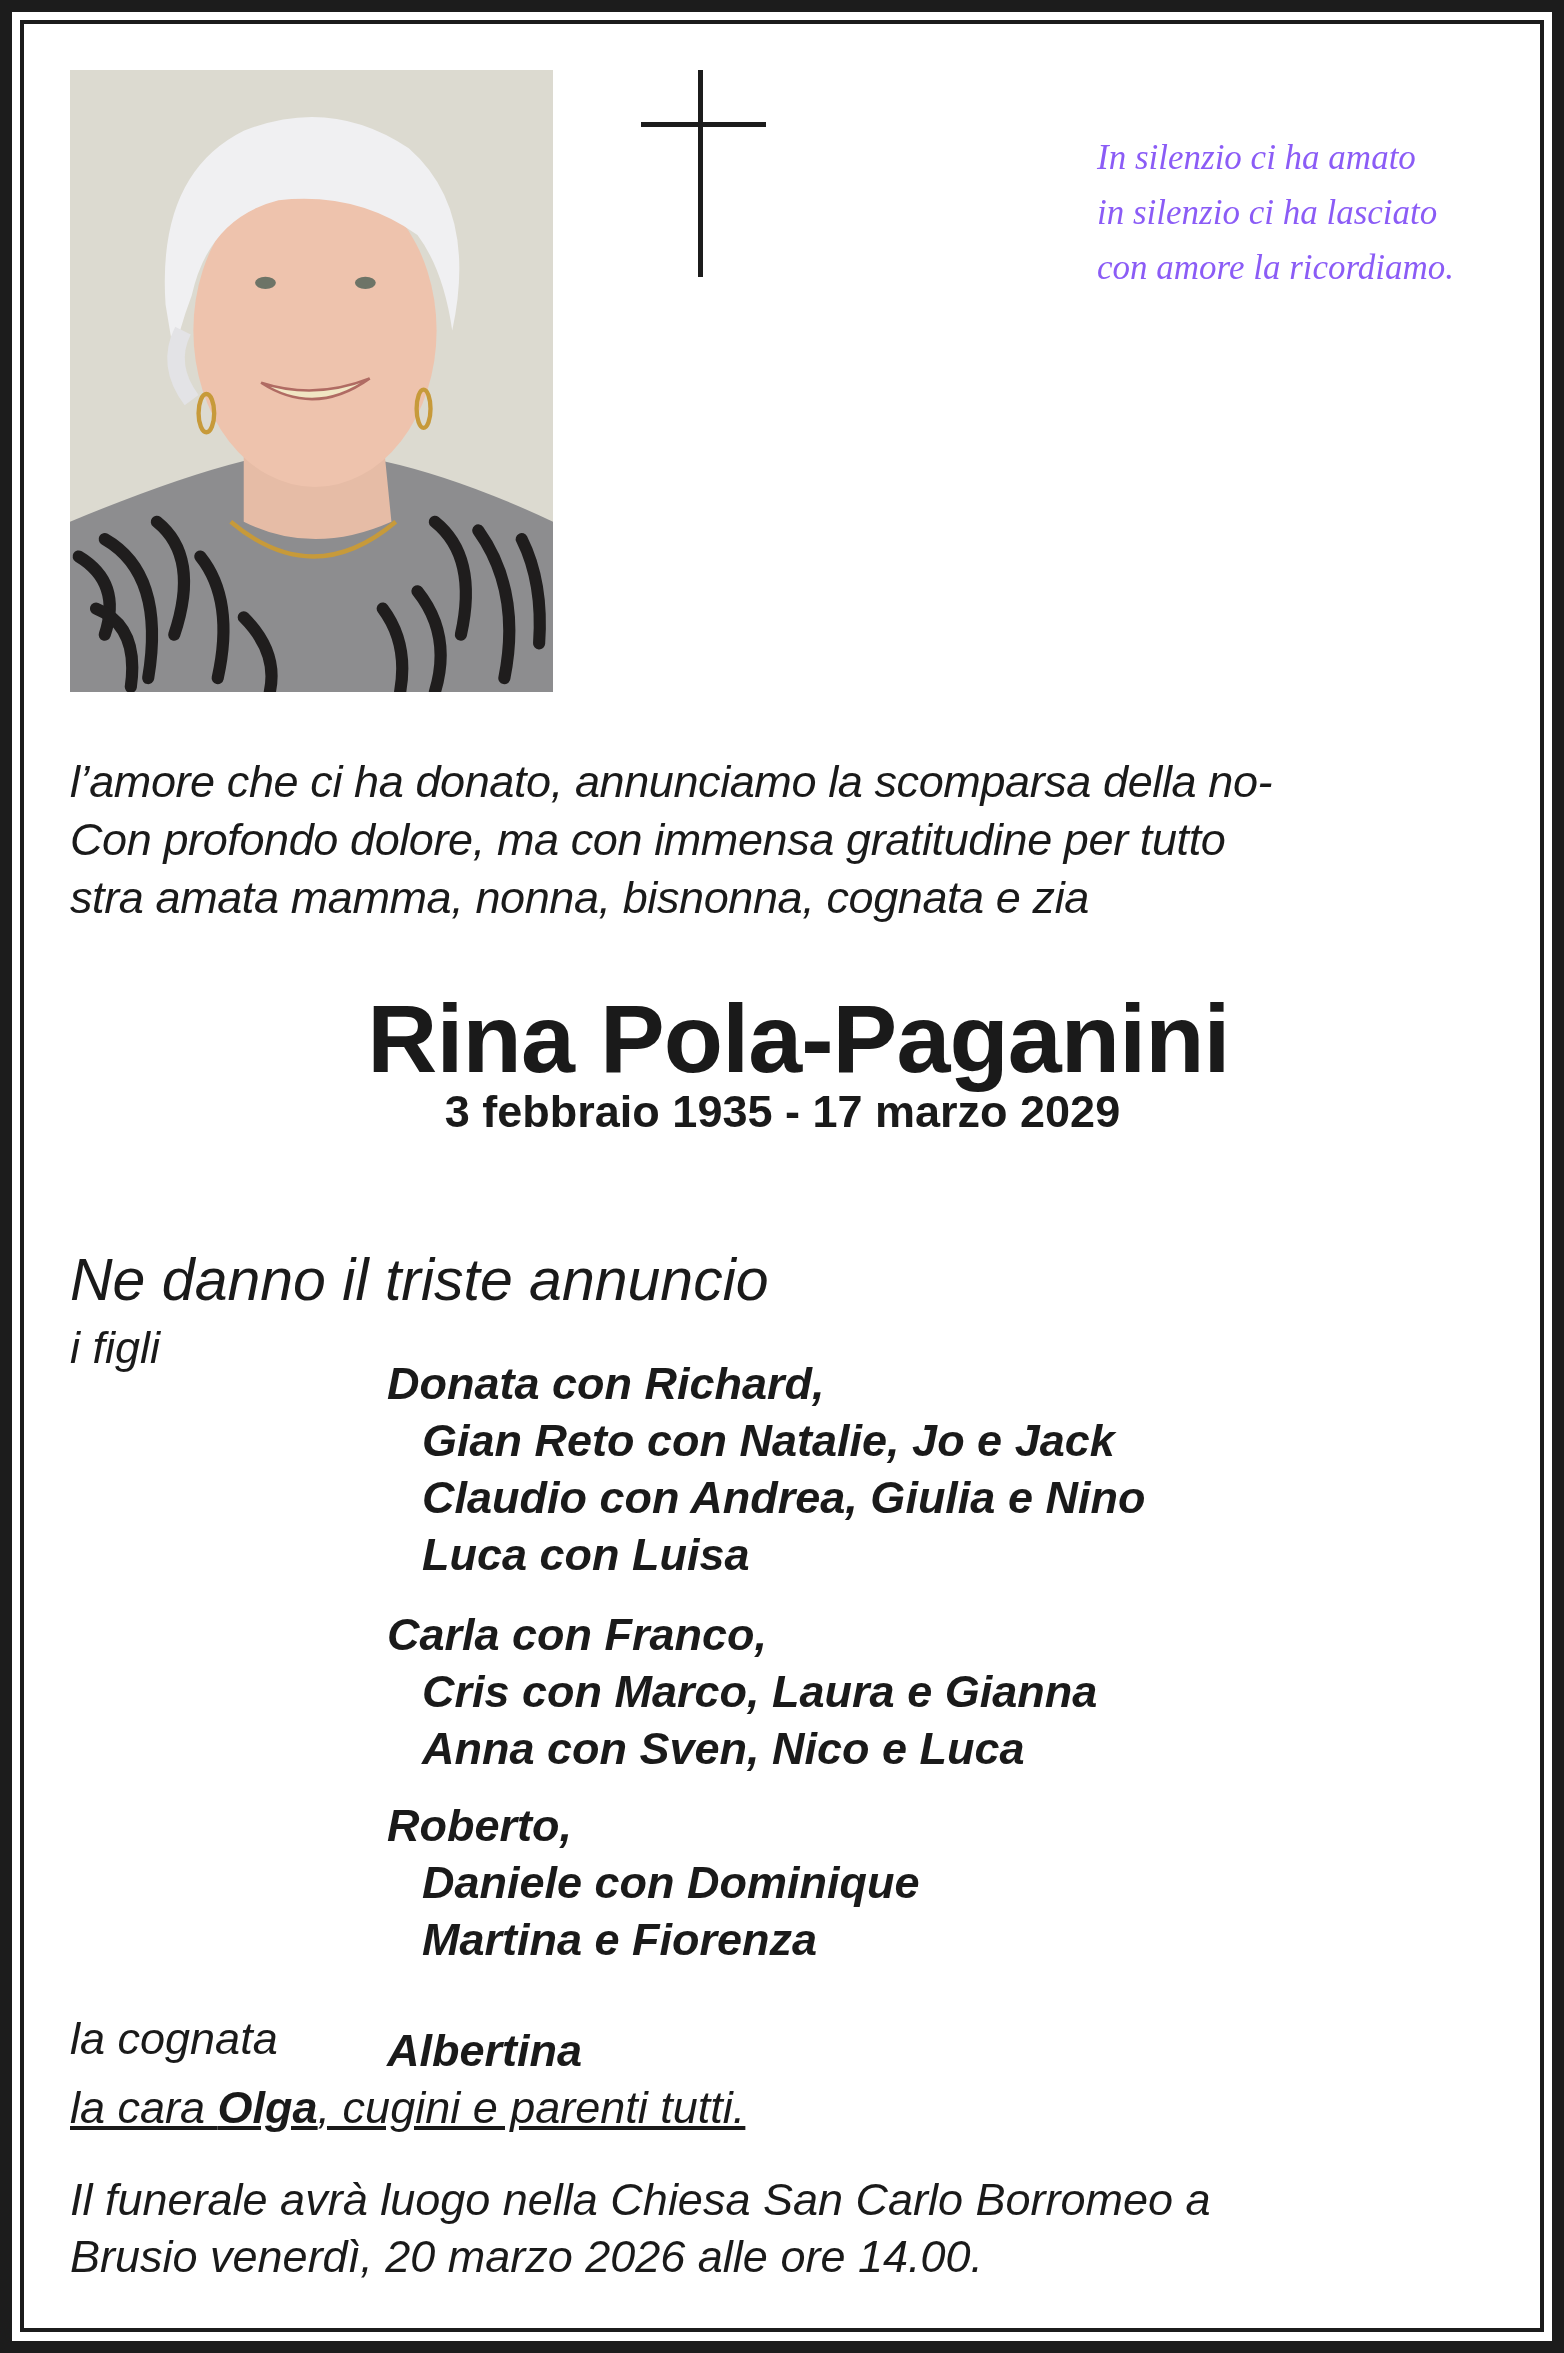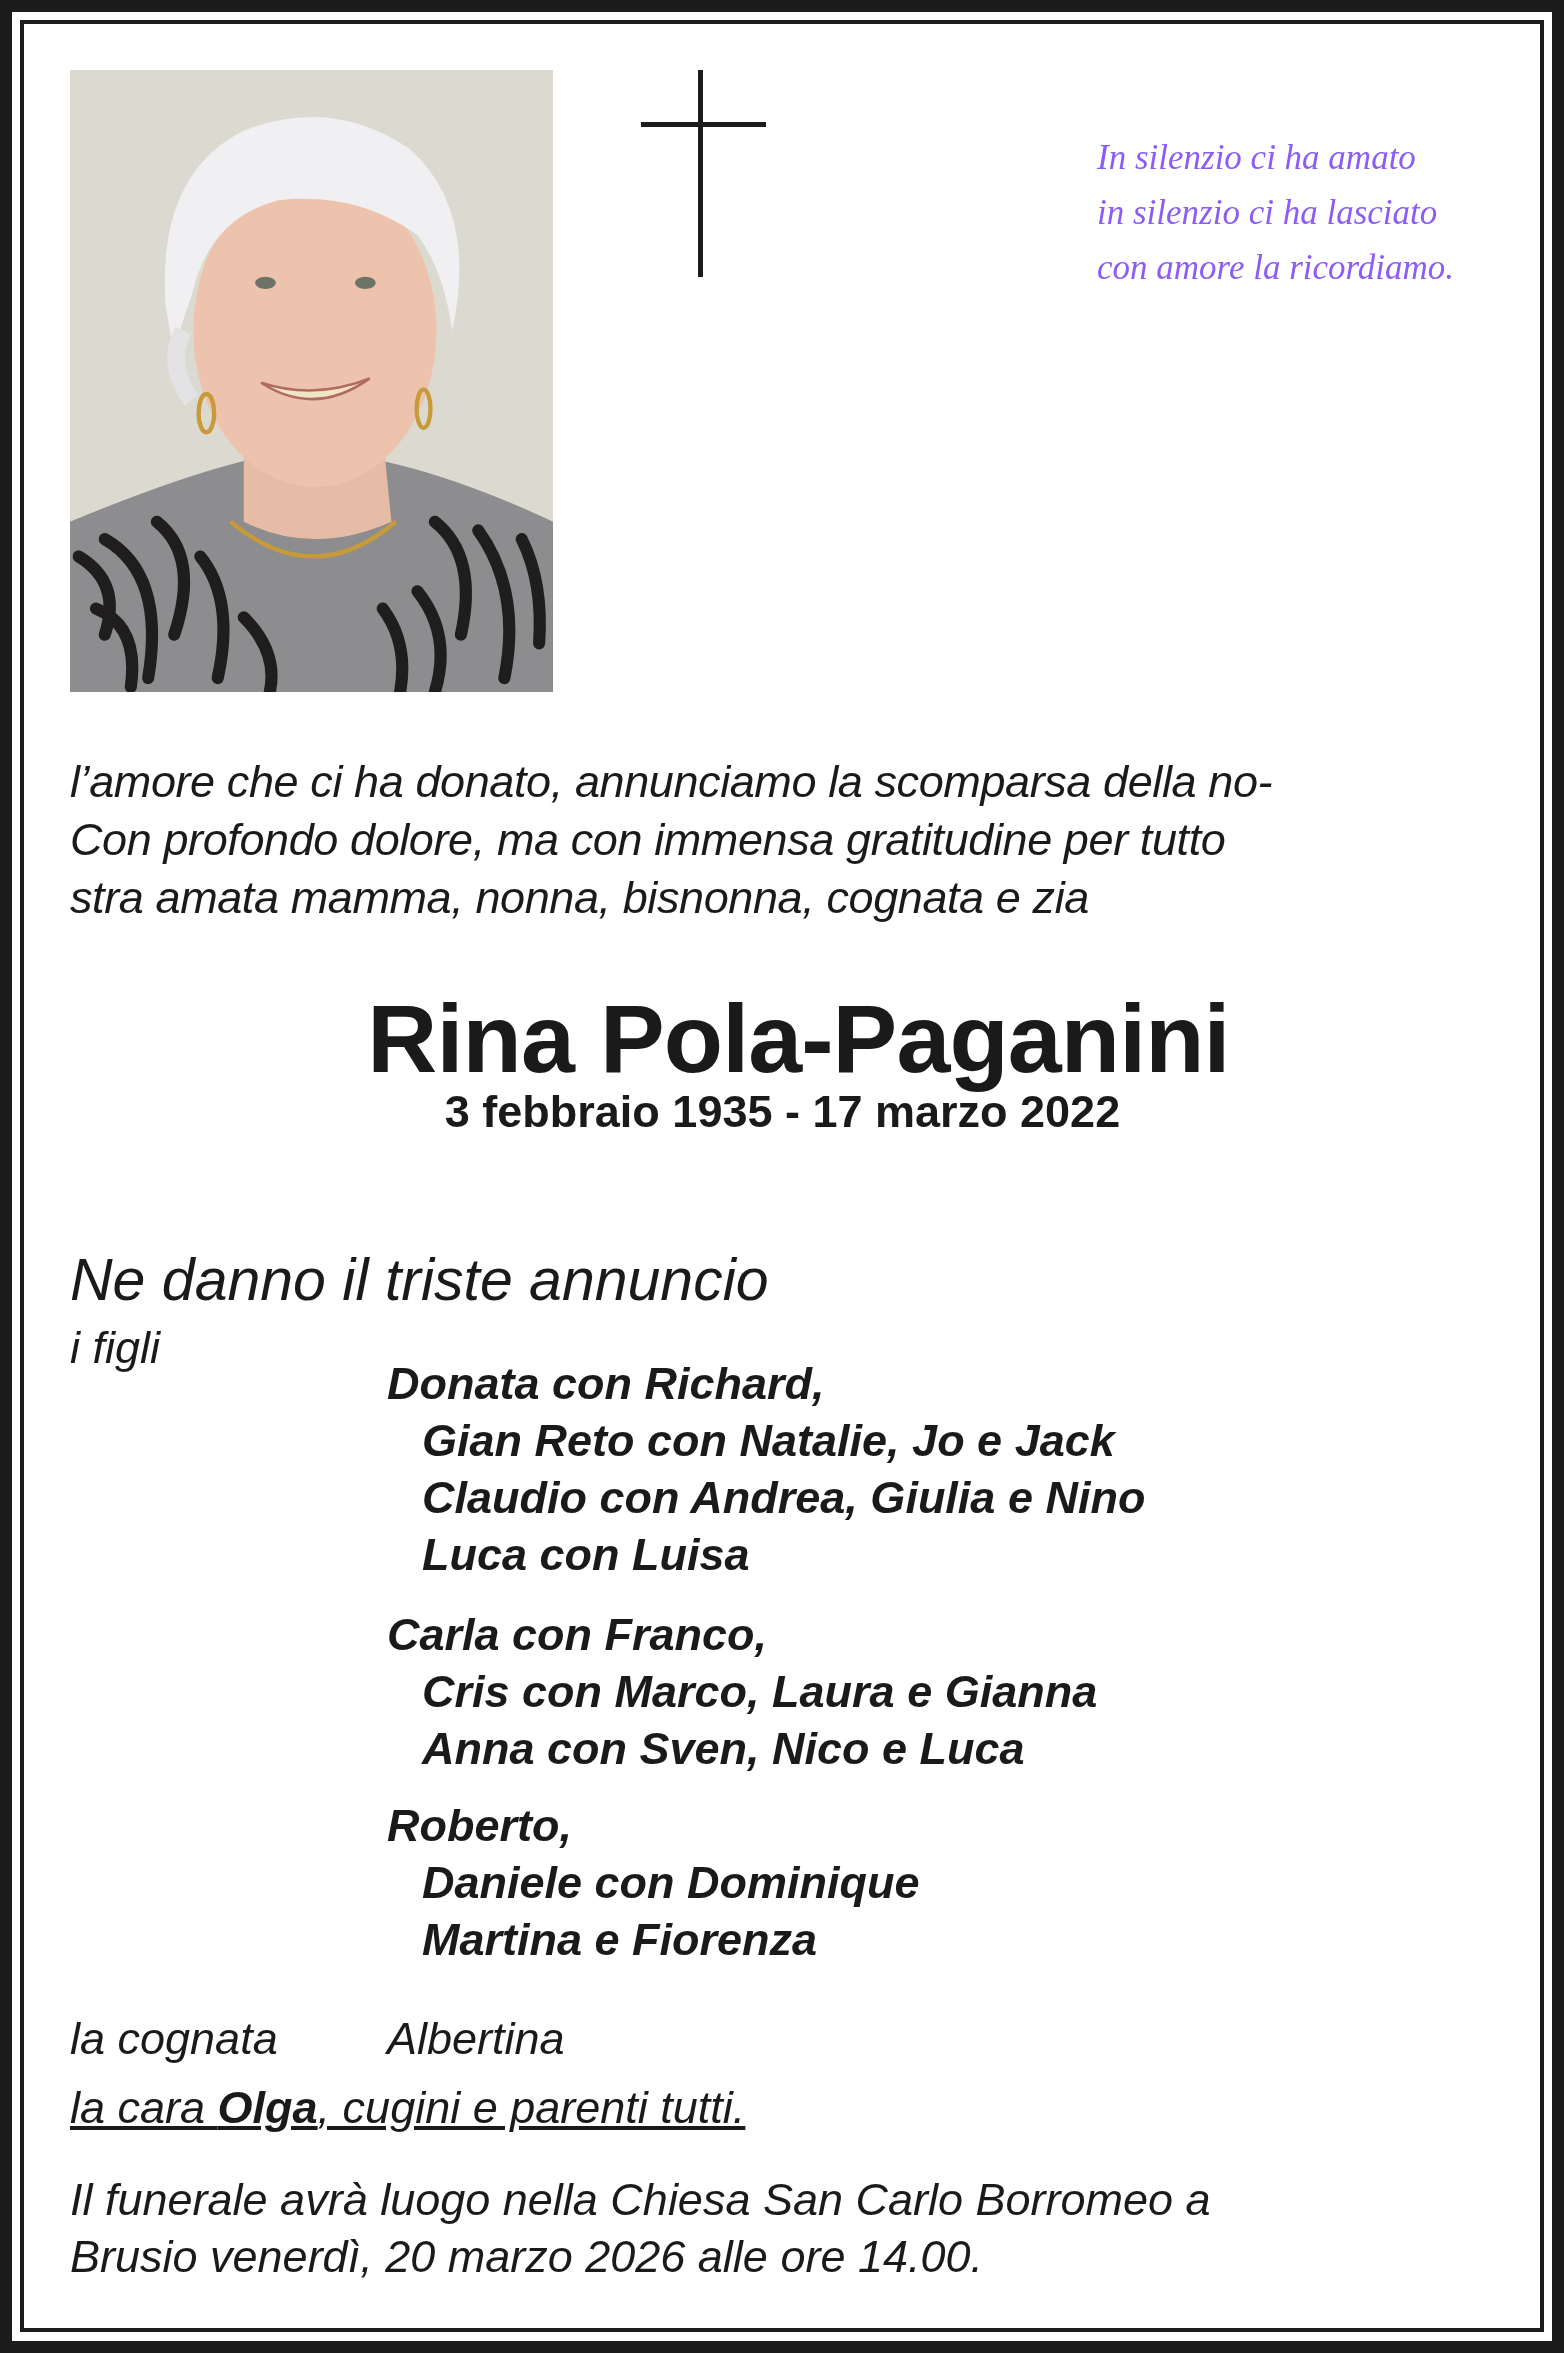--- a/index.html
+++ b/index.html
@@ -109,23 +109,23 @@
       line-height: 57px;
       white-space: nowrap;
     }
     .row .label {
       position: absolute;
       left: 0; top: 0;
       font-style: italic;
     }
     .row .names {
       position: absolute;
-      top: 0;
-      font-style: italic;
-      font-weight: normal;
+      top: 12px;
+      font-style: italic;
+      font-weight: bold;
     }
     .group {
       position: absolute;
       left: 387px;
       font-size: 45px;
       line-height: 57px;
       font-style: italic;
       font-weight: bold;
       white-space: nowrap;
       margin-top: 36px;
@@ -206,21 +206,21 @@
   <div>con amore la ricordiamo.</div>
 </div>
 
 <div class="intro">
   <div>l’amore che ci ha donato, annunciamo la scomparsa della no-</div>
   <div>Con profondo dolore, ma con immensa gratitudine per tutto</div>
   <div>stra amata mamma, nonna, bisnonna, cognata e zia</div>
 </div>
 
 <div class="name">Rina Pola-Paganini</div>
-<div class="dates">3 febbraio 1935 - 17 marzo 2022</div>
+<div class="dates">3 febbraio 1935 - 17 marzo 2029</div>
 
 <div class="announce">Ne danno il triste annuncio</div>
 
 <div class="row" style="top:1319px;">
   <span class="label">i figli</span>
 </div>
 
 <div class="group" style="top:1319px;">
   <div>Donata con Richard,</div>
   <div class="sub">Gian Reto con Natalie, Jo e Jack</div>

